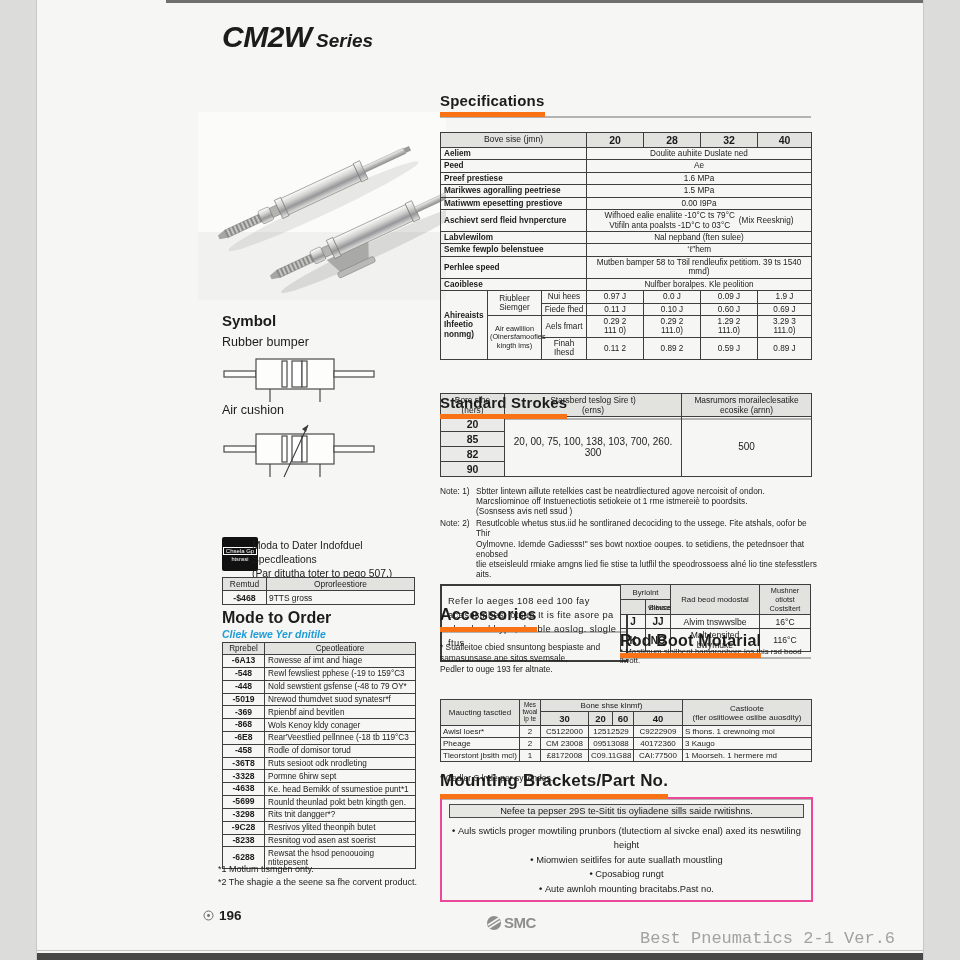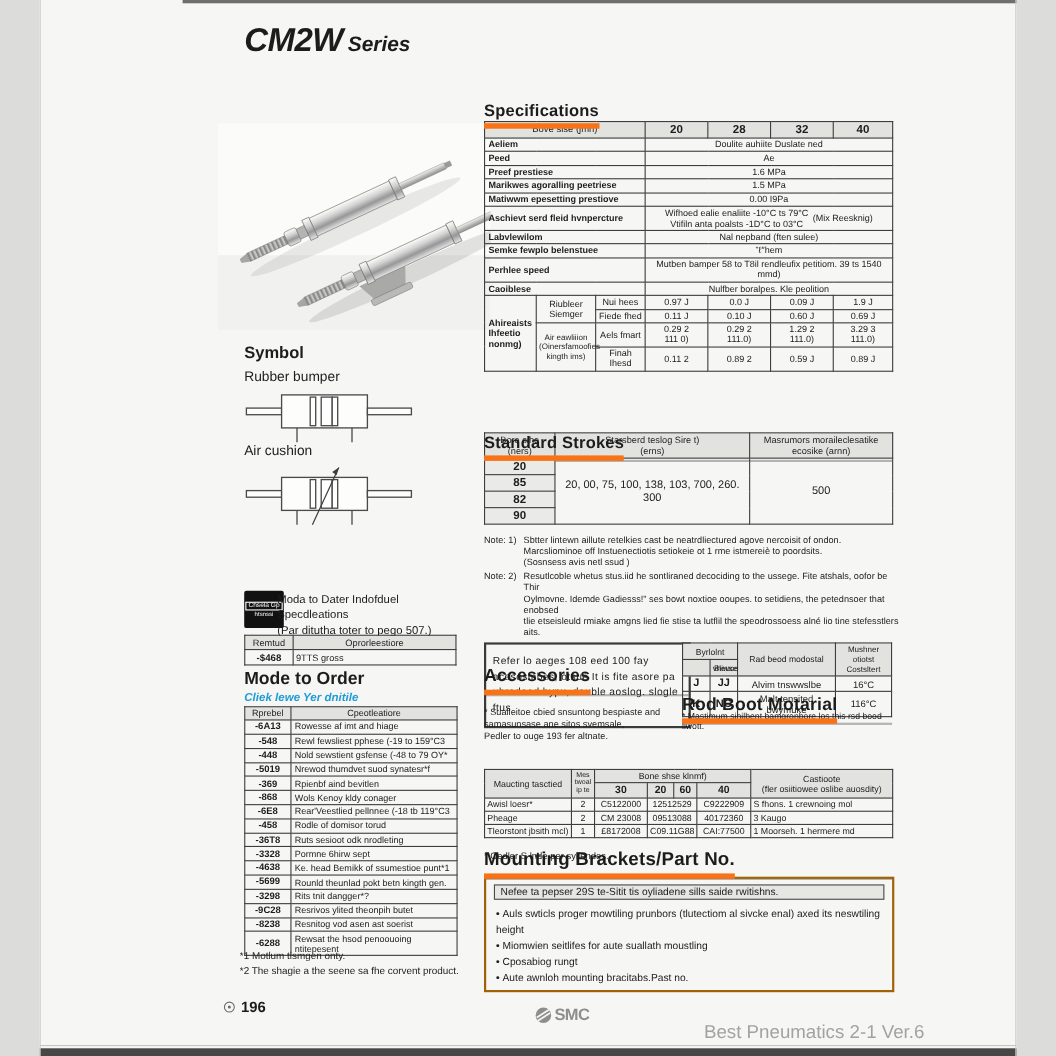--- a/index.html
+++ b/index.html
@@ -41,36 +41,36 @@
 
   
   .rb{width:191px;font-size:8.6px;}
   .rb .sym{font-weight:bold;font-size:10px;}
 
   
   .mb{width:371px;font-size:8px;}
   .mb .tiny{font-size:6.4px;line-height:1.05;}
 
   
-  .bbox{border:2px solid #a16207;padding:5px 7px 4px 7px;}
+  .bbox{border:2px solid #ec4899;padding:5px 7px 4px 7px;text-align:center;}
   .bbox .btitle{border:1px solid #4a4a4a;background:#e6e6e3;font-size:9.3px;padding:1px 5px;font-weight:normal;}
   .bbox ul{margin:6px 2px 0 2px;padding:0;list-style:none;font-size:9.3px;line-height:1.55;}
   .bbox li::before{content:"\2022  ";font-weight:bold;}
 
   
   .mtoT{width:192px;font-size:8.4px;}
   .mtoT .code{font-weight:bold;font-size:8.8px;}
   .mtoT td{padding:1.5px 2px;}
   .link{color:#1e9cd7;font-weight:bold;font-size:10.5px;}
   .mtoMain{width:193px;font-size:8.2px;line-height:1.1;}
   .mtoMain .code{font-weight:bold;font-size:8.6px;}
   .mtoMain td{padding:1.2px 2px;}
   .mtoMain .desc{text-align:left;padding-left:3px;}
 
-  .serif{font-family:Liberation Sans, sans-serif;}
+  .serif{font-family:Liberation Mono, monospace;}
 </style>
 </head>
 <body>
 
 <div class="page">
 
   <div class="abs edge" style="left:130px;top:0;width:830px;height:3px;"></div>
   <div class="abs" style="left:0;top:950px;width:960px;height:1px;background:#c4c4c2;"></div>
   <div class="abs" style="left:0;top:953px;width:960px;height:7px;background:#474747;"></div>
   <div class="abs" style="left:0;top:0;width:1px;height:960px;background:#c9c9c7;"></div>
@@ -277,21 +277,21 @@
     </table>
   <div class="abs" style="left:182px;top:863px;font-size:9px;line-height:1.45;">
     <div>*1  Motlum tismgen onty.</div>
     <div>*2  The shagie a the seene sa fhe corvent product.</div>
   </div>
 
   <div class="abs sec" style="left:404px;top:92px;width:371px;">
     <span>Specifications</span>
   </div>
 
-  <table class="abs spec" style="left:404px;top:110px;padding-left:40px;">
+  <table class="abs spec" style="left:404px;top:132px;padding-left:40px;">
     <colgroup>
       <col style="width:47px">
         <col style="width:54px">
         <col style="width:45px">
       <col style="width:57px">
         <col style="width:57px">
         <col style="width:57px">
         <col style="width:54px">
     </colgroup>
     <tbody>

